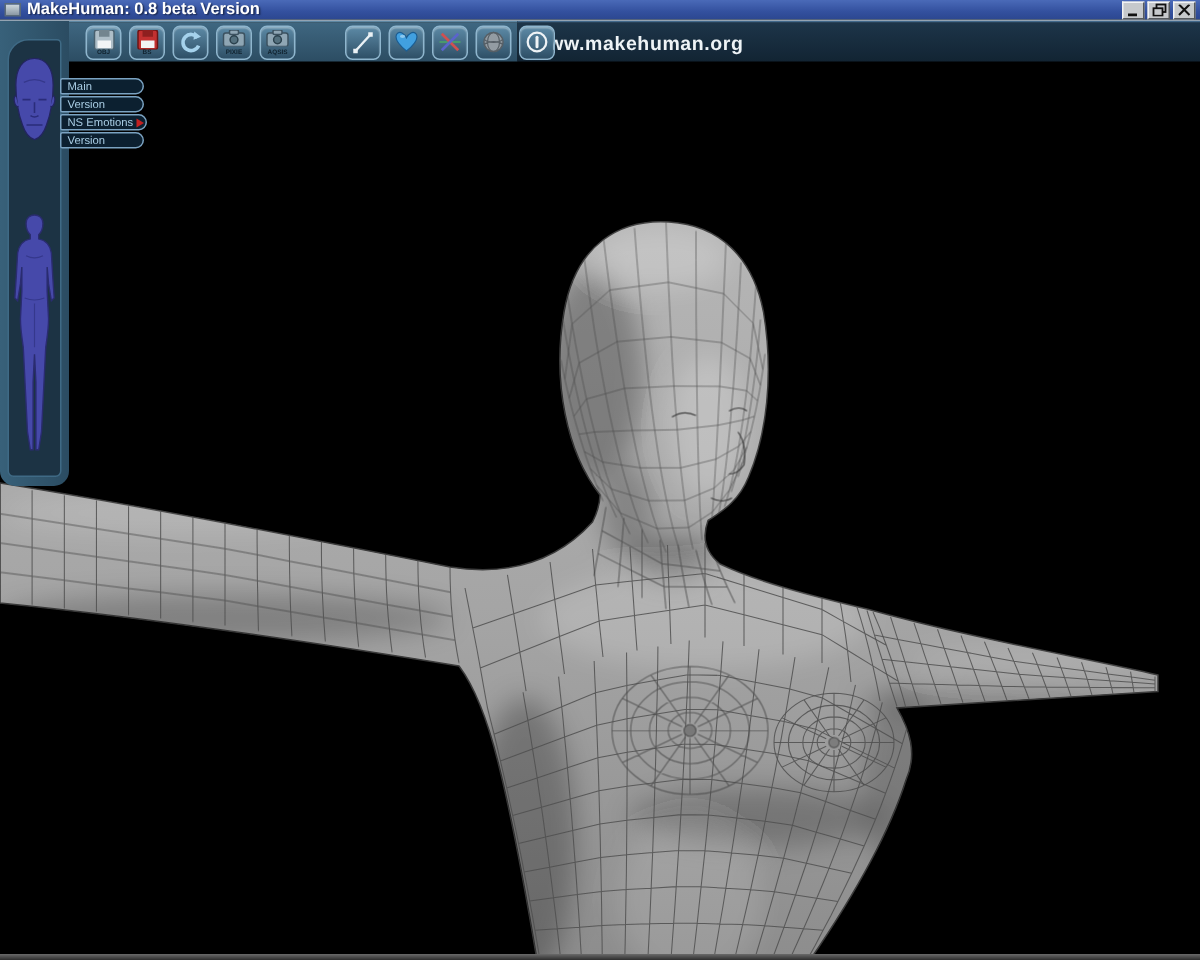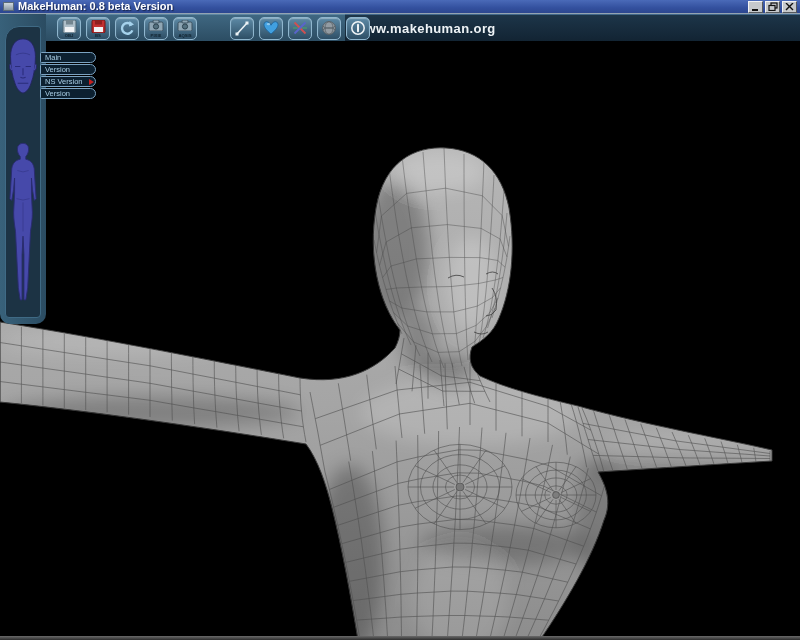--- a/index.html
+++ b/index.html
@@ -281,21 +281,21 @@
   </div>
 
   <div class="tabs">
     <div class="tab">
       <span>Main</span>
     </div>
     <div class="tab">
       <span>Version</span>
     </div>
     <div class="tab">
-      <span>NS Version</span>
+      <span>NS Emotions</span>
       <span class="tab-marker"></span>
     </div>
     <div class="tab">
       <span>Version</span>
     </div>
   </div>
 
   <div class="bottom-edge"></div>
 </div>
 

